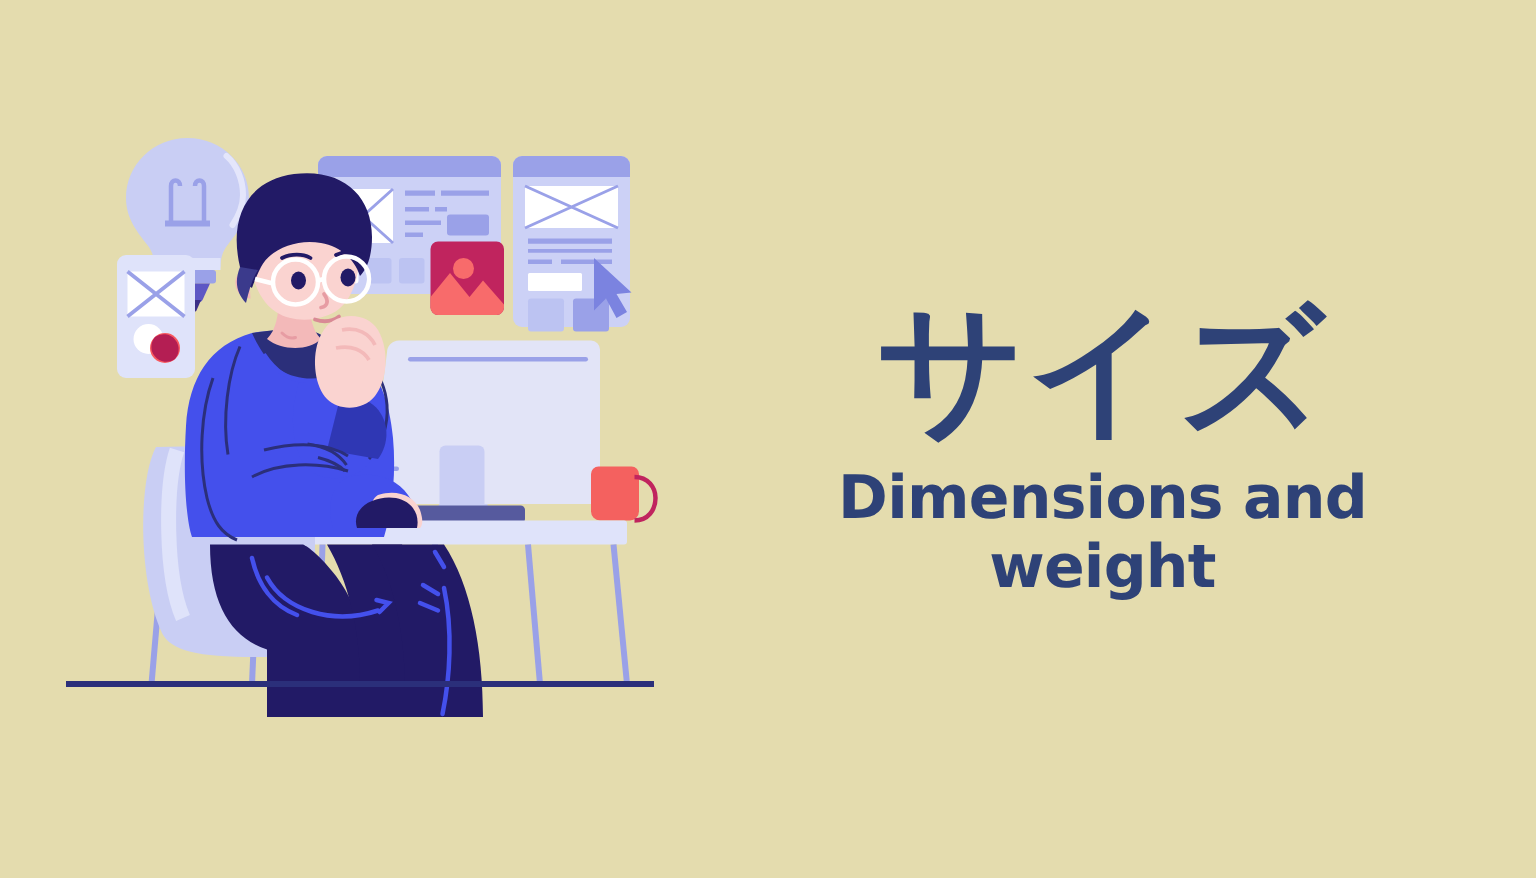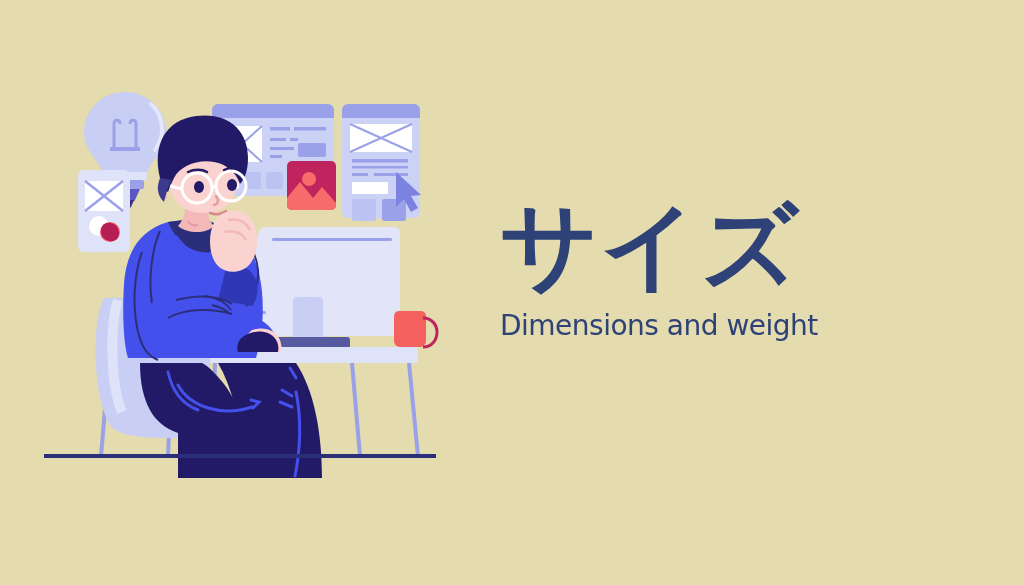--- a/index.html
+++ b/index.html
@@ -26,35 +26,35 @@
     top: 0;
     width: 512px;
     height: 585px;
   }
   
   #text-block {
     position: absolute;
     left: 500px;
     top: 196px;
     width: 470px;
-    text-align: left;
+    text-align: center;
   }
   #headline {
     font-family: "DejaVu Sans", sans-serif;
     font-size: 96px;
     line-height: 1.05;
     font-weight: 700;
     color: #2e4277;
     letter-spacing: 2px;
     margin: 0;
   }
   #subheadline {
     font-family: "DejaVu Sans", sans-serif;
-    font-size: 28px;
-    font-weight: 400;
+    font-size: 40px;
+    font-weight: 700;
     color: #2e4277;
     margin: 12px 0 0 0;
     letter-spacing: -0.5px;
   }
 </style>
 </head>
 <body>
 
 <div id="slide">
 

